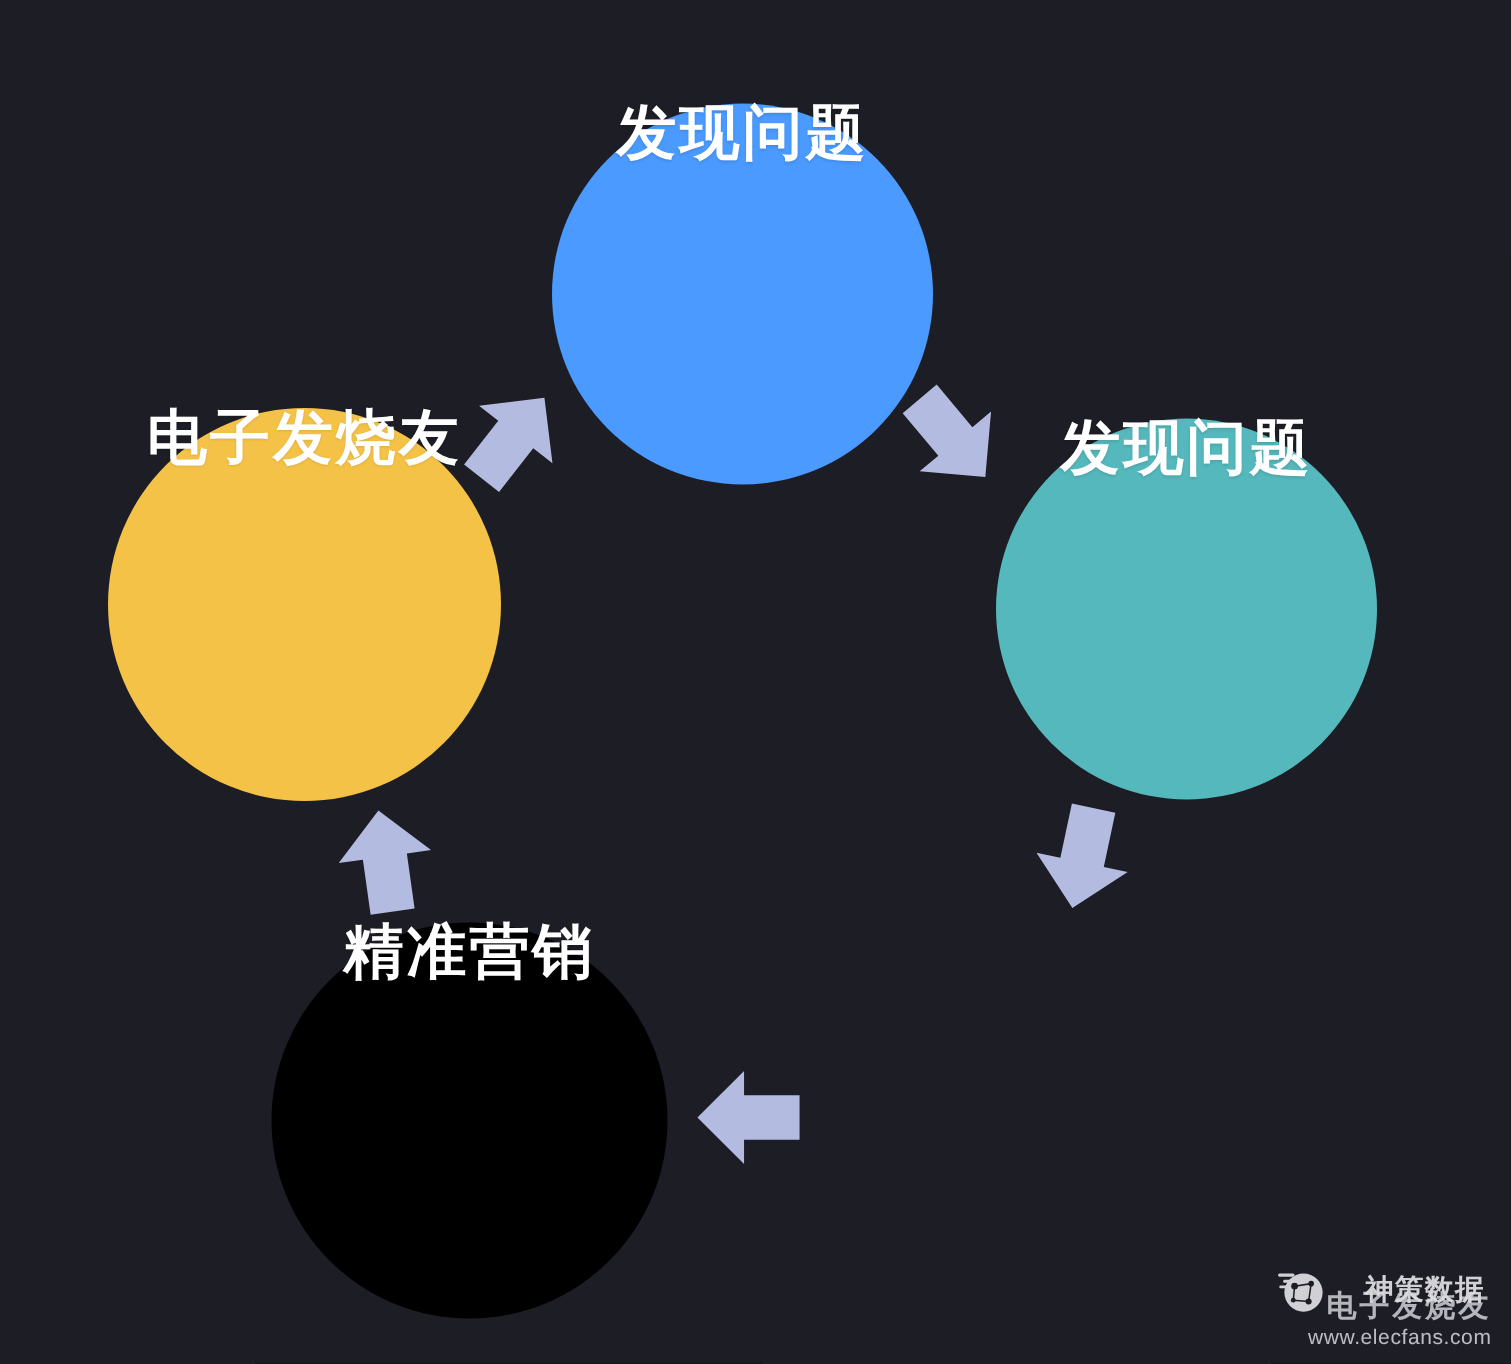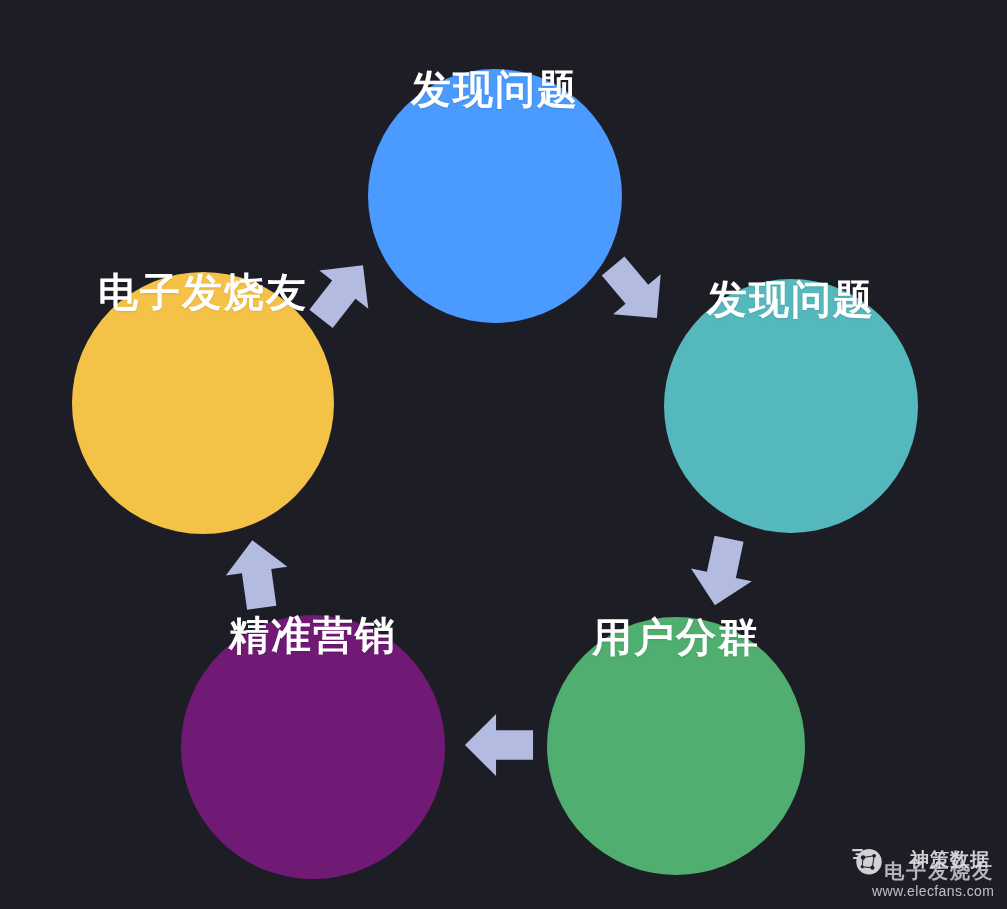--- a/index.html
+++ b/index.html
@@ -92,25 +92,22 @@
 <div id="stage" style="width: 1007px; height: 909px; background: rgb(29, 29, 38);">
 
   <div class="node" id="node-discover" style="left: 368px; top: 69px; width: 254px; height: 254px; background: rgb(74, 154, 255);">
     <span class="node-label" style="color: rgb(255, 255, 255);">发现问题</span>
   </div>
 
   <div class="node" id="node-analyze" style="left: 664px; top: 279px; width: 254px; height: 254px; background: rgb(85, 184, 188);">
     <span class="node-label" style="color: rgb(255, 255, 255);">发现问题</span>
   </div>
 
-  <div class="node" id="node-segment" style="left: 547px; top: 617px; width: 258px; height: 258px; background: rgb(79, 174, 112);">
-    <span class="node-label" style="color: rgb(255, 255, 255);">用户分群</span>
-  </div>
 
-  <div class="node" id="node-marketing" style="left: 181px; top: 615px; width: 264px; height: 264px; background: #701a75;">
+  <div class="node" id="node-marketing" style="left: 181px; top: 615px; width: 264px; height: 264px; background: #000000;">
     <span class="node-label" style="color: rgb(255, 255, 255);">精准营销</span>
   </div>
 
   <div class="node" id="node-verify" style="left: 72px; top: 272px; width: 262px; height: 262px; background: rgb(245, 194, 72);">
     <span class="node-label" style="color: rgb(255, 255, 255);">电子发烧友</span>
   </div>
 
   <div class="arrow" id="arrow-0" style="left: 305px; top: 255px; transform: rotate(38deg);">
     <svg viewBox="0 0 100 100" aria-hidden="true">
       <path class="arrow-path" d="M50 4 L92 46 L70 46 L70 96 L30 96 L30 46 L8 46 Z" fill="#b4bbe0"></path>

